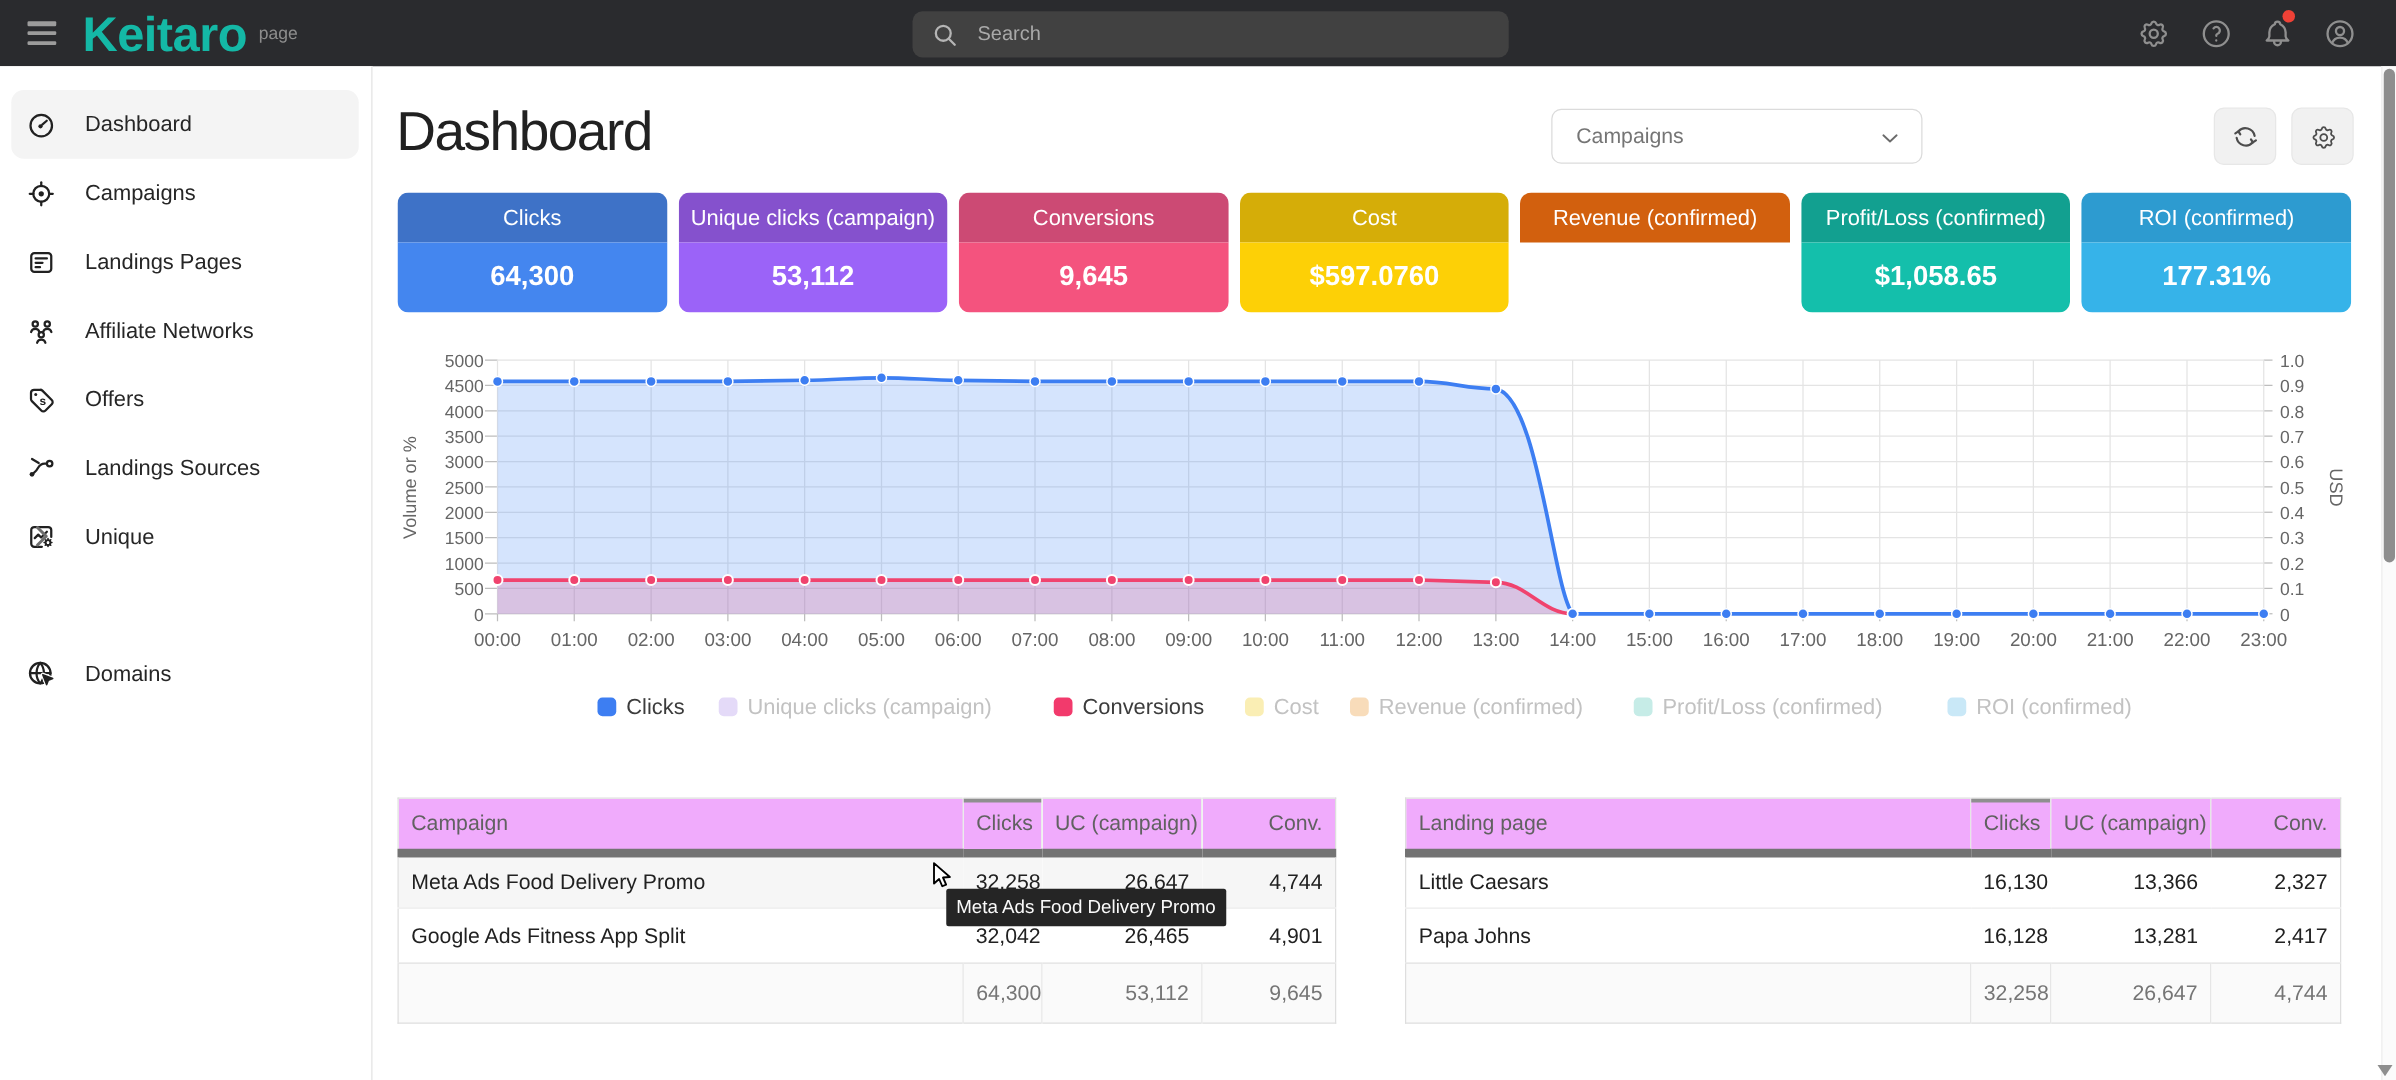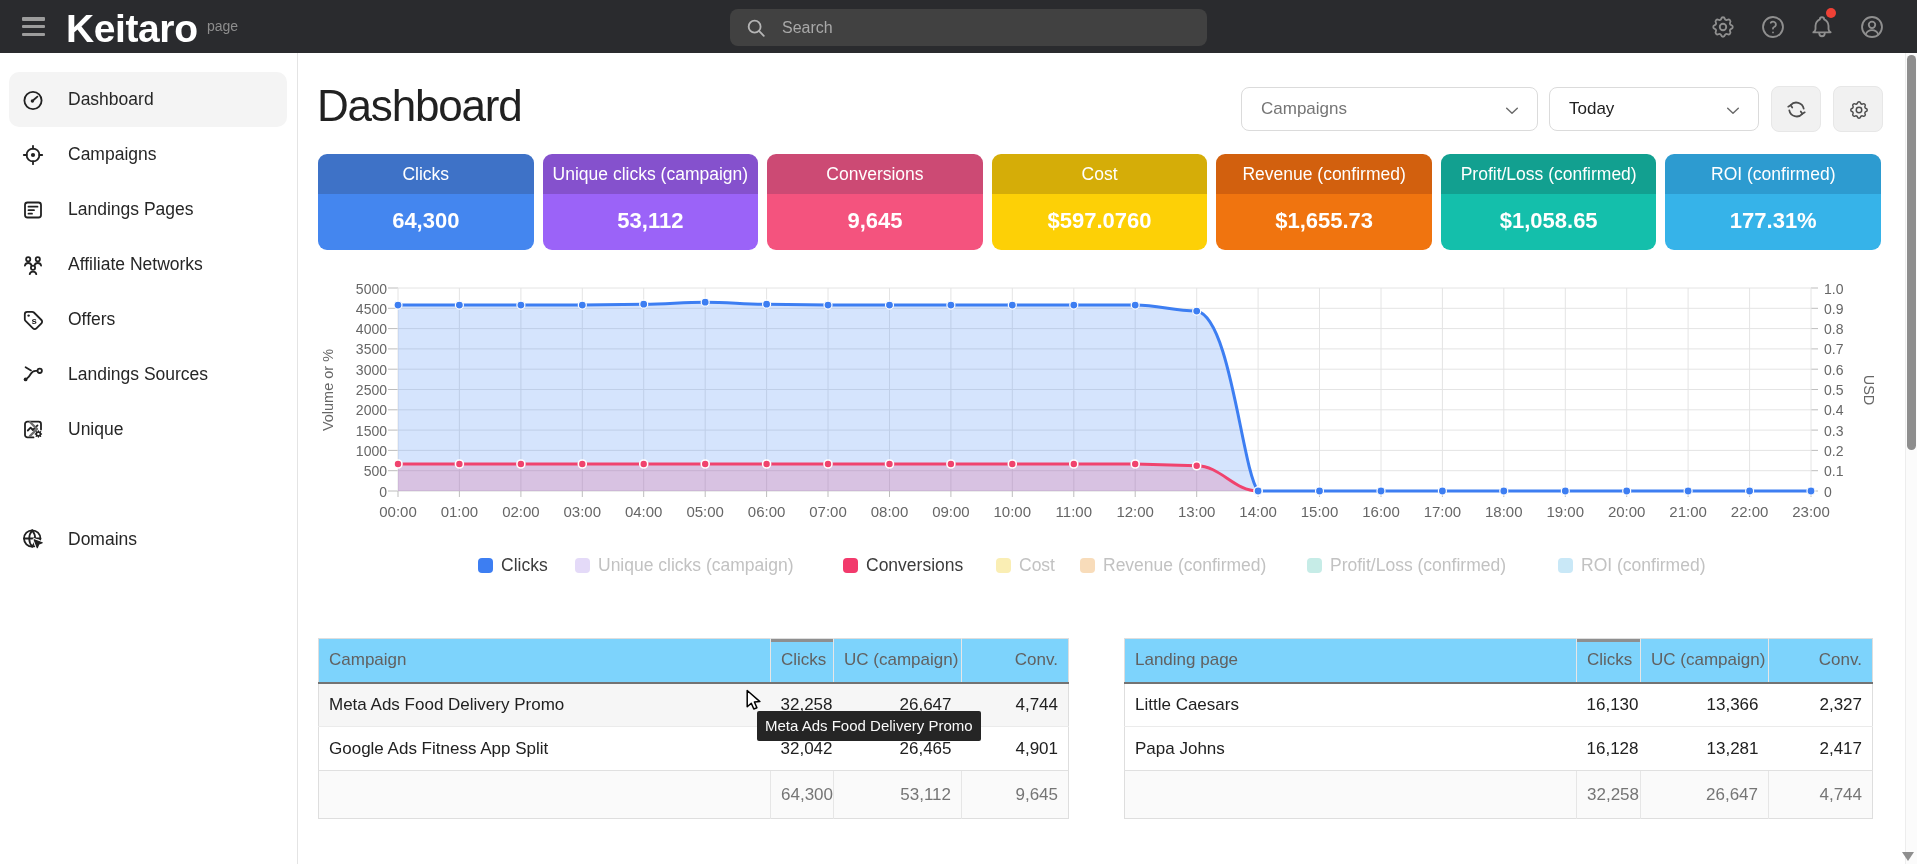--- a/index.html
+++ b/index.html
@@ -4,21 +4,21 @@
 <style>
 * { margin:0; padding:0; box-sizing:border-box; }
 html,body { width:1917px; height:864px; overflow:hidden; background:#fff; }
 body { font-family:"Liberation Sans", sans-serif; }
 #app { position:relative; width:1917px; height:864px; overflow:hidden; }
 
 
 .topbar { position:absolute; left:0; top:0; width:1917px; height:53px; background:#2a2b2e; }
 .burger { position:absolute; left:22px; top:17px; width:23px; height:21px; }
 .burger span { display:block; height:3.5px; background:#9c9c9c; border-radius:1px; margin-bottom:4.4px; }
-.logo { position:absolute; left:66px; top:7px; font-size:39px; font-weight:bold; color:#ffffff; letter-spacing:-0.4px; }
+.logo { position:absolute; left:66px; top:7px; font-size:39px; font-weight:bold; color:#14b8a6; letter-spacing:-0.4px; }
 .demo { position:absolute; left:207px; top:18px; font-size:14px; color:#8d8d8d; }
 .search { position:absolute; left:730px; top:9px; width:477px; height:37px; background:#414141; border-radius:8px; }
 .search svg { position:absolute; left:15px; top:8px; }
 .search .ph { position:absolute; left:52px; top:8px; font-size:16px; color:#a9a9a9; line-height:21px; }
 .ticon { position:absolute; top:14px; width:26px; height:26px; }
 
 
 .sidebar { position:absolute; left:0; top:53px; width:298px; height:811px; background:#fff; border-right:1px solid #e4e4e4; }
 .mitem { position:absolute; left:9px; width:278px; height:55px; }
 .mitem.active { background:#f4f4f4; border-radius:10px; }
@@ -46,21 +46,21 @@
 .litem { position:absolute; top:0; display:flex; align-items:center; font-size:17.5px; white-space:nowrap; }
 .lsq { width:15px; height:15px; border-radius:4px; margin-right:8px; }
 .lon { color:#3c3c3c; }
 .loff { color:#c2c2c2; }
 
 
 .tblwrap { position:absolute; top:638px; }
 table { border-collapse:collapse; table-layout:fixed; font-size:17px; color:#212121; }
 table { border:1px solid #dedede; }
 th, td { font-weight:normal; overflow:hidden; white-space:nowrap; }
-thead th { height:44px; color:#616161; background:#7dd3fc; border-bottom:2px solid #737373; border-left:1px solid #e6e6e6; padding:0 10px; text-align:left; }
+thead th { height:44px; color:#616161; background:#f0abfc; border-bottom:7px solid #737373; border-left:1px solid #e6e6e6; padding:0 10px; text-align:left; }
 thead th:first-child { border-left:none; }
 tbody td { height:44px; padding:0 10px; border-top:1px solid #ebebeb; }
 tbody tr:first-child td { border-top:none; }
 tfoot td { height:48px; padding:0 10px; background:#fafafa; color:#757575; border-top:1px solid #e0e0e0; border-left:1px solid #e6e6e6; }
 tfoot td:first-child { border-left:none; }
 .num { text-align:right; }
 .sortbar { position:absolute; height:4px; background:#8f8f8f; top:-1px; }
 .hoverrow td { background:#f6f6f6; }
 
 
@@ -206,26 +206,20 @@
   </div>
 </div>
 
 <div class="h1">Dashboard</div>
 <div class="sel" style="left:1241px; width:297px;">
   <div class="stext" style="color:#757575">Campaigns</div>
   <svg width="20" height="17" viewBox="0 0 24 24" fill="none" stroke="#6b6b6b" stroke-width="2.1" stroke-linecap="round" stroke-linejoin="round">
         <path d="M4.5 8.8l7.5 7 7.5-7"></path>
       </svg>
 </div>
-<div class="sel" style="left:1549px; width:210px;">
-  <div class="stext" style="color:#212121">Today</div>
-  <svg width="20" height="17" viewBox="0 0 24 24" fill="none" stroke="#6b6b6b" stroke-width="2.1" stroke-linecap="round" stroke-linejoin="round">
-        <path d="M4.5 8.8l7.5 7 7.5-7"></path>
-      </svg>
-</div>
 <div class="hbtn" style="left:1771px;">
   <svg width="25" height="25" viewBox="0 0 24 24" fill="none" stroke="#4d4d4d" stroke-width="1.7" stroke-linecap="round" stroke-linejoin="round">
     <path d="M18.9 11.2a7.2 7.2 0 0 0 -12.5 -3.4"></path>
     <path d="M4.1 9.3l2.3 -1.5l1.5 2.3"></path>
     <path d="M5.1 12.8a7.2 7.2 0 0 0 12.5 3.4"></path>
     <path d="M19.9 14.7l-2.3 1.5l-1.5 -2.3"></path>
   </svg>
 </div>
 <div class="hbtn" style="left:1833px;">
   <svg width="22" height="22" viewBox="0 0 24 24" fill="none" stroke="#4d4d4d" stroke-width="1.6" stroke-linecap="round" stroke-linejoin="round" style="left:14px; top:12px;">
@@ -246,21 +240,20 @@
   <div class="card">
         <div class="ch" style="background:#cc4a74">Conversions</div>
         <div class="cv" style="background:#f4537e">9,645</div>
       </div>
   <div class="card">
         <div class="ch" style="background:#d5ad08">Cost</div>
         <div class="cv" style="background:#fdd006">$597.0760</div>
       </div>
   <div class="card">
         <div class="ch" style="background:#d2600e">Revenue (confirmed)</div>
-        <div class="cv" style="background:#f0740f">$1,655.73</div>
       </div>
   <div class="card">
         <div class="ch" style="background:#12a090">Profit/Loss (confirmed)</div>
         <div class="cv" style="background:#14bfab">$1,058.65</div>
       </div>
   <div class="card">
         <div class="ch" style="background:#2d9bd0">ROI (confirmed)</div>
         <div class="cv" style="background:#36b3e9">177.31%</div>
       </div>
 </div>

